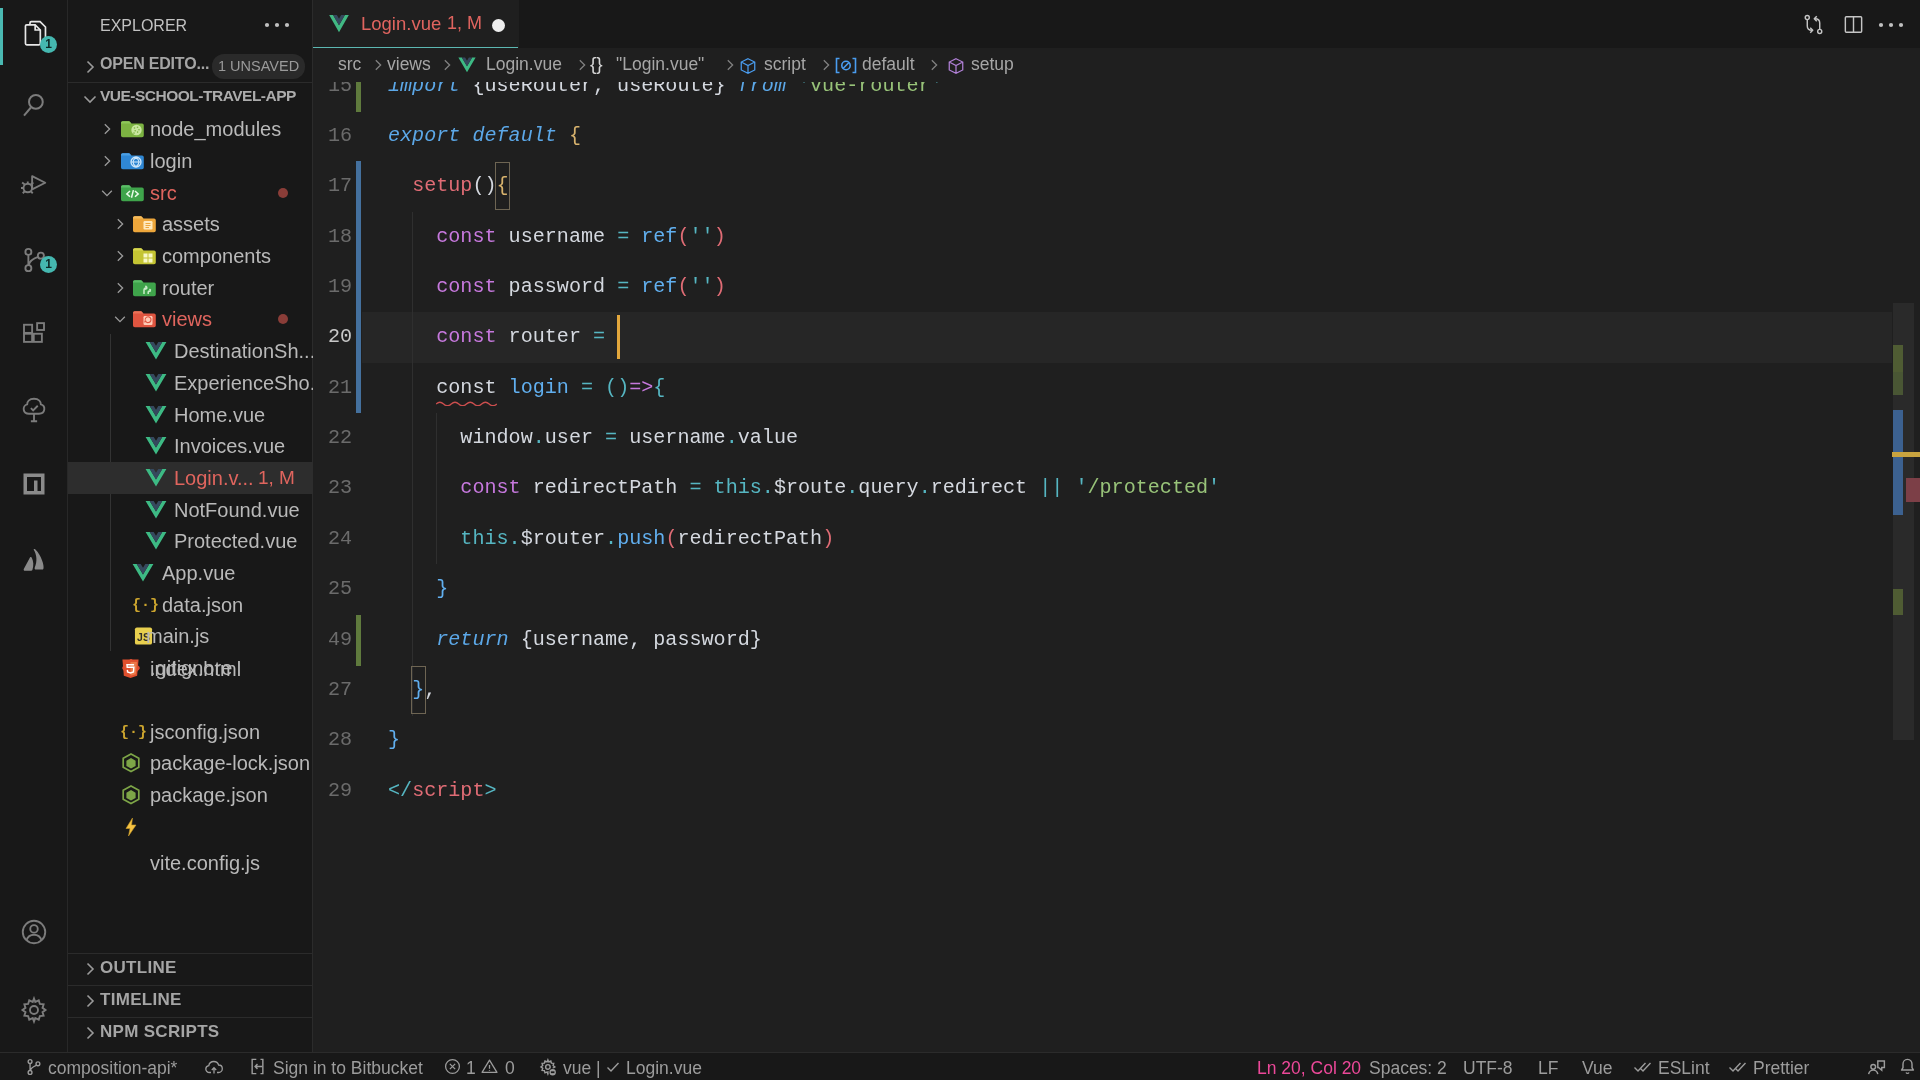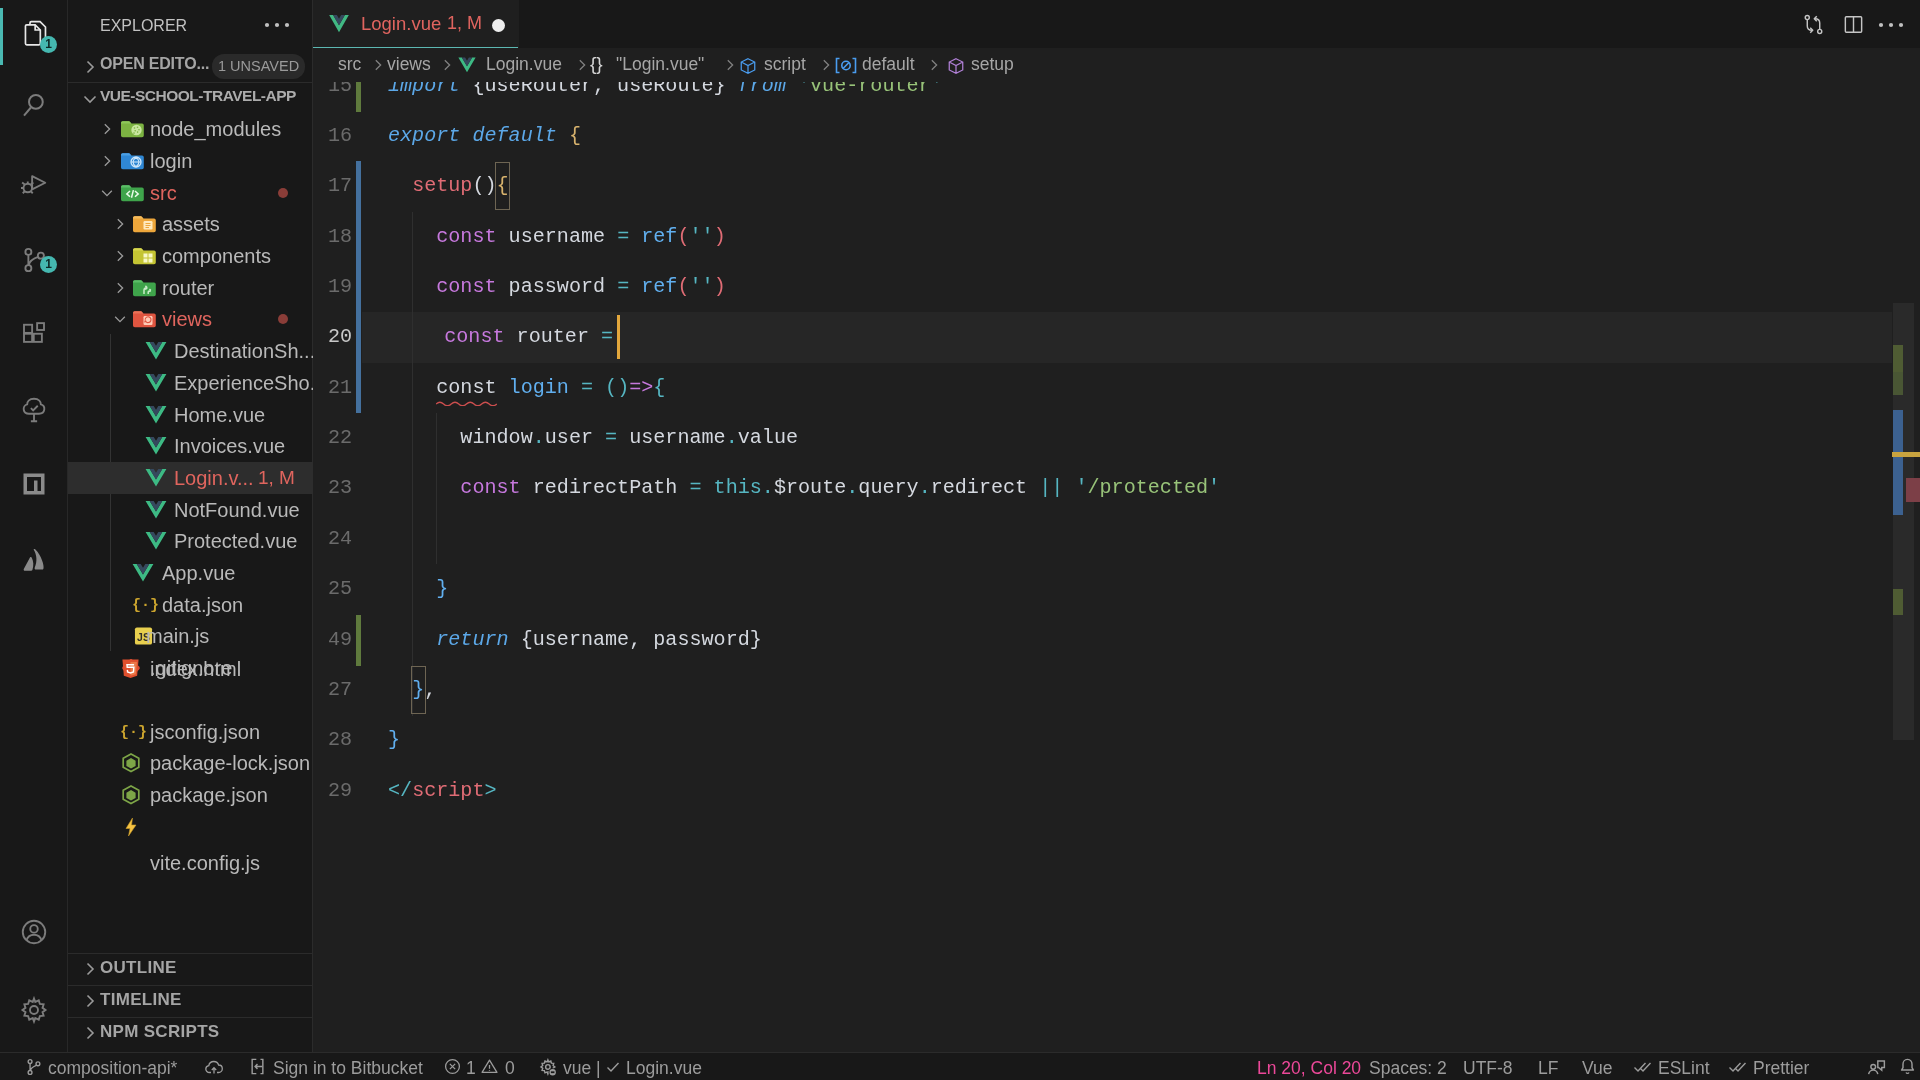--- a/index.html
+++ b/index.html
@@ -364,24 +364,25 @@
 <div class="ln" style="left:-21px;top:516.2px;color:#6b6b6b;">25</div>
 <div class="ln" style="left:-21px;top:566.5px;color:#6b6b6b;">49</div>
 <div class="ln" style="left:-21px;top:616.9px;color:#6b6b6b;">27</div>
 <div class="ln" style="left:-21px;top:667.2px;color:#6b6b6b;">28</div>
 <div class="ln" style="left:-21px;top:717.6px;color:#6b6b6b;">29</div>
 <div class="cl" style="left:75px;top:12.6px;"><span class="kw">import</span> {useRouter, useRoute} <span class="kw">from</span> <span class="cy">'</span><span class="grn">vue-router</span><span class="cy">'</span></div>
 <div class="cl" style="left:75px;top:63.0px;"><span class="kw">export</span> <span class="kw">default</span> <span class="gold">{</span></div>
 <div class="cl" style="left:75px;top:113.3px;">  <span class="red">setup</span>()<span class="gold">{</span></div>
 <div class="cl" style="left:75px;top:163.7px;">    <span class="pur">const</span> username <span class="cy">=</span> <span class="bl">ref</span><span class="red">(</span><span class="cy">''</span><span class="red">)</span></div>
 <div class="cl" style="left:75px;top:214.1px;">    <span class="pur">const</span> password <span class="cy">=</span> <span class="bl">ref</span><span class="red">(</span><span class="cy">''</span><span class="red">)</span></div>
-<div class="cl" style="left:83px;top:264.4px;font-family:Liberation Mono, monospace;">    <span class="pur">const</span> router <span class="cy">=</span> </div>
+<div class="cl" style="left:75px;top:264.4px;font-family:Liberation Mono, monospace;">    <span class="pur">const</span> router <span class="cy">=</span> </div>
 <div class="cl" style="left:75px;top:314.8px;">    const <span class="bl">login</span> <span class="cy">=</span> <span class="cy">()</span><span class="pur">=&gt;</span><span class="cy">{</span></div>
 <div class="cl" style="left:75px;top:365.1px;">      window<span class="cy">.</span>user <span class="cy">=</span> username<span class="cy">.</span>value</div>
 <div class="cl" style="left:75px;top:415.4px;">      <span class="pur">const</span> redirectPath <span class="cy">=</span> <span class="thiskw">this</span><span class="cy">.</span>$route<span class="cy">.</span>query<span class="cy">.</span>redirect <span class="cy">||</span> <span class="cy">'</span><span class="grn">/protected</span><span class="cy">'</span></div>
+<div class="cl" style="left:75px;top:465.8px;">      <span class="thiskw">this</span><span class="cy">.</span>$router<span class="cy">.</span><span class="bl">push</span><span class="red">(</span>redirectPath<span class="red">)</span></div>
 <div class="cl" style="left:75px;top:516.2px;">    <span class="bl">}</span></div>
 <div class="cl" style="left:75px;top:566.5px;">    <span class="kw">return</span> {username, password}</div>
 <div class="cl" style="left:75px;top:616.9px;">  <span class="bl">}</span>,</div>
 <div class="cl" style="left:75px;top:667.2px;"><span class="bl">}</span></div>
 <div class="cl" style="left:75px;top:717.6px;"><span class="cy">&lt;/</span><span class="red">script</span><span class="cy">&gt;</span></div>
 <div class="abs" style="left:181.9px;top:114.3px;width:15px;height:48px;border:1px solid #6e6553;"></div>
 <div class="abs" style="left:97.6px;top:617.9px;width:15px;height:48px;border:1px solid #6e6553;"></div>
 <div class="abs" style="left:304.0px;top:267.4px;width:3px;height:44px;background:#e3a73c;"></div>
 <svg class="abs" style="left:123px;top:352px;" width="61" height="6" viewBox="0 0 61 6" fill="none" stroke="#cc4e4e" stroke-width="1.3">
         <path d="M0 4 Q 3.8 0.5 7.6 4 T 15.2 4 T 22.8 4 T 30.4 4 T 38 4 T 45.6 4 T 53.2 4 T 60.8 4"></path>

